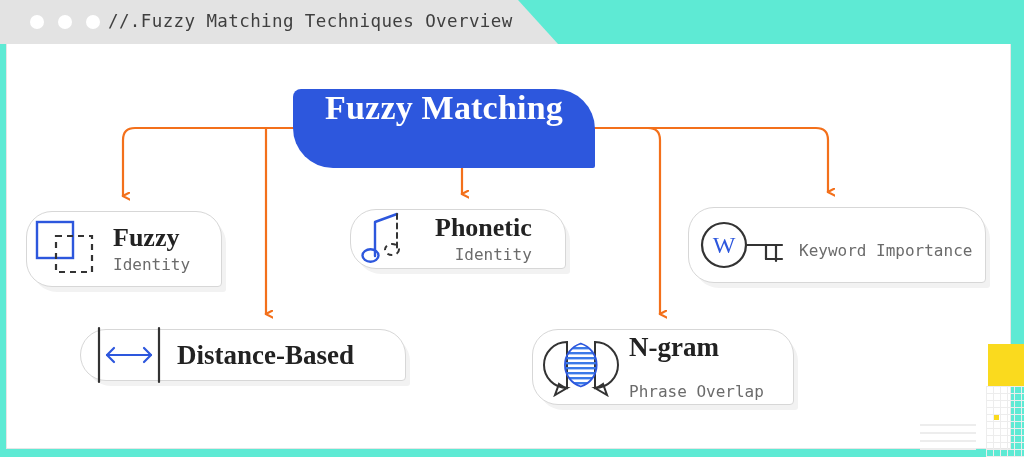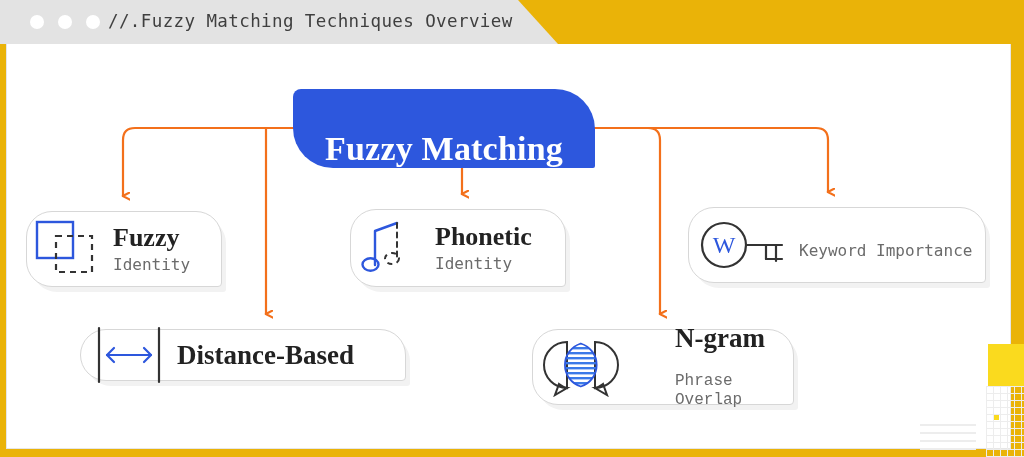--- a/index.html
+++ b/index.html
@@ -6,21 +6,21 @@
   html, body {
     width: 1024px; height: 457px;
     background: #ffffff;
     font-family: "Liberation Sans", sans-serif;
     overflow: hidden;
   }
 
   #stage {
     position: relative;
     width: 1024px; height: 457px;
-    background: #eab308;
+    background: #5eead4;
   }
 
   
   .titlebar {
     position: absolute; left: 0; top: 0;
     width: 560px; height: 44px;
     background: #e3e3e3;
     clip-path: polygon(0 0, 518px 0, 558px 44px, 0 44px);
   }
   .dots { position: absolute; left: 30px; top: 15px; display: flex; gap: 14px; }
@@ -64,21 +64,21 @@
     display: flex; flex-direction: column; gap: 6px;
   }
   .deco-lines i { display: block; height: 2px; background: #ededed; }
 
   
   .root-node {
     position: absolute; left: 293px; top: 89px;
     width: 302px; height: 79px;
     background: #2d57dd;
     border-radius: 8px 40px 2px 40px;
-    display: flex; align-items: flex-end; justify-content: center;
+    display: flex; align-items: flex-start; justify-content: center;
     z-index: 5;
   }
   .root-node span {
     font-family: "Liberation Serif", "DejaVu Serif", serif;
     font-weight: bold; font-size: 34px; color: #ffffff;
     letter-spacing: 0.2px;
   }
 
   
   .connectors { position: absolute; left: 0; top: 0; width: 1024px; height: 457px; pointer-events: none; z-index: 2; }
@@ -103,39 +103,39 @@
     font-family: "DejaVu Sans Mono", "Liberation Mono", monospace;
     color: #6b6b6b; line-height: 1.2;
   }
 
   
   #card-exact   { left: 26px;  top: 211px; width: 196px; height: 76px;
                   border-radius: 26px 26px 4px 26px; }
   #card-exact .t { font-size: 26px; }
   #card-exact .s { font-size: 16px; margin-top: 3px; }
 
-  #card-phonetic{ left: 350px; top: 209px; width: 216px; height: 78px;
-                  border-radius: 26px 26px 4px 26px; }
+  #card-phonetic{ left: 350px; top: 209px; width: 216px; height: 60px;
+                  border-radius: 26px 26px 4px 26px; text-align: right; }
   #card-phonetic .t { font-size: 26px; }
   #card-phonetic .s { font-size: 16px; margin-top: 3px; }
 
   #card-tdidf   { left: 688px; top: 207px; width: 298px; height: 76px;
                   border-radius: 26px 26px 4px 26px; }
   #card-tdidf .t { font-size: 26px; }
   #card-tdidf .s { font-size: 16px; margin-top: 11px; }
 
   #card-distance{ left: 80px;  top: 329px; width: 326px; height: 52px;
                   border-radius: 26px 26px 4px 26px; }
   #card-distance .t { font-size: 27px; }
   #card-distance .s { font-size: 16px; margin-top: 3px; }
 
   #card-ngram   { left: 532px; top: 329px; width: 262px; height: 76px;
-                  border-radius: 26px 26px 4px 26px; gap: 46px; }
+                  border-radius: 26px 26px 4px 26px; }
   #card-ngram .t { font-size: 27px; }
-  #card-ngram .s { font-size: 16px; margin-top: 20px; font-family: Liberation Mono, monospace; }
+  #card-ngram .s { font-size: 16px; margin-top: 20px; }
 </style>
 </head>
 <body>
 
 <div id="stage">
 
   <div class="frame"></div>
 
   <div class="titlebar">
     <div class="dots">

